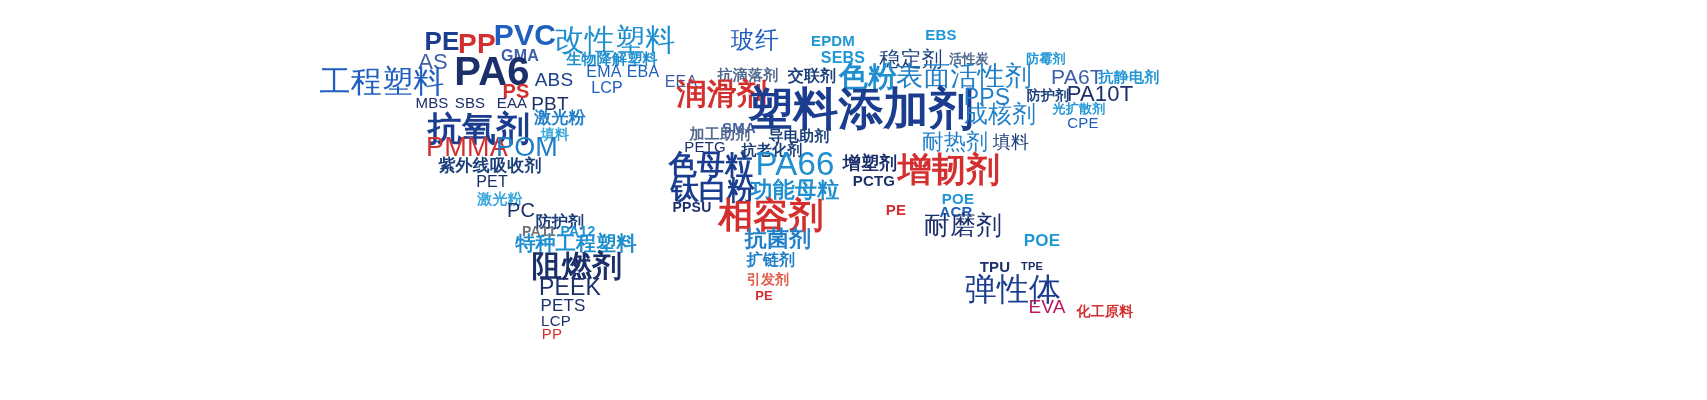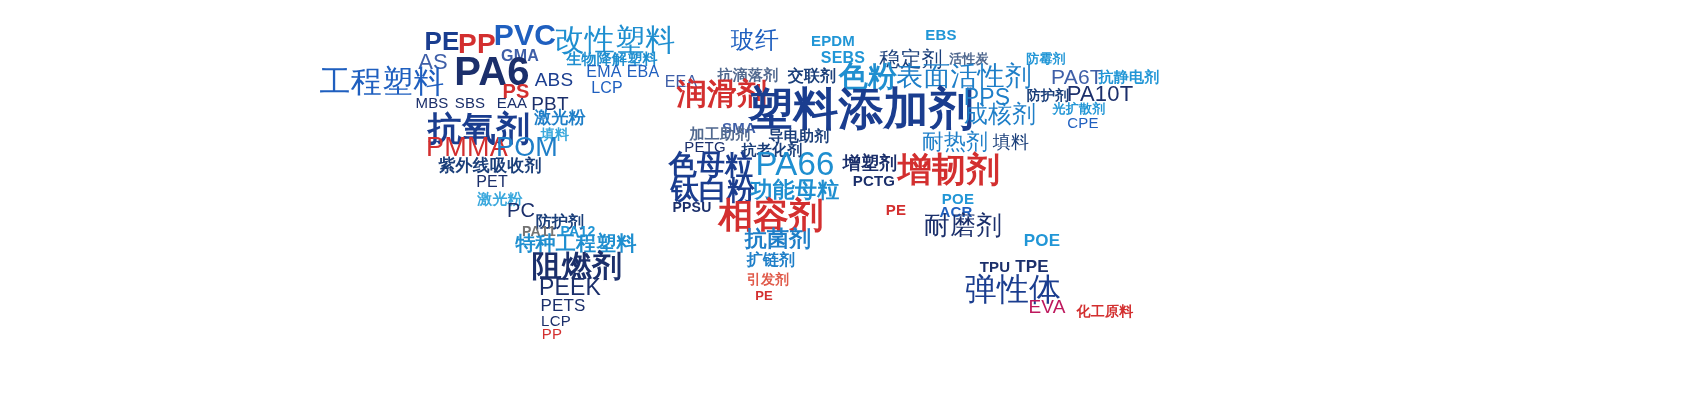--- a/index.html
+++ b/index.html
@@ -105,21 +105,21 @@
     <span class="w reg" style="left: 521px; top: 210px; font-size: 20px; color: rgb(27, 47, 107);">PC</span>
     <span class="w bold" style="left: 560px; top: 222px; font-size: 16px; color: rgb(27, 63, 122);">防护剂</span>
     <span class="w reg" style="left: 963px; top: 225px; font-size: 26px; color: rgb(27, 47, 107);">耐磨剂</span>
     <span class="w bold" style="left: 539px; top: 231px; font-size: 14px; color: #737373;">PA11</span>
     <span class="w bold" style="left: 578px; top: 231px; font-size: 14px; color: rgb(33, 150, 214);">PA12</span>
     <span class="w bold" style="left: 769px; top: 239px; font-size: 22px; color: rgb(31, 127, 200); margin-left: 9px;">抗菌剂</span>
     <span class="w bold" style="left: 576px; top: 243px; font-size: 20px; color: rgb(31, 143, 208);">特种工程塑料</span>
     <span class="w bold" style="left: 1042px; top: 240px; font-size: 17px; color: rgb(33, 150, 214);">POE</span>
     <span class="w bold" style="left: 771px; top: 260px; font-size: 16px; color: rgb(31, 127, 200);">扩链剂</span>
     <span class="w bold" style="left: 995px; top: 266px; font-size: 15px; color: rgb(27, 47, 107);">TPU</span>
-    <span class="w bold" style="left: 1032px; top: 266px; font-size: 17px; color: rgb(27, 47, 107);">TPE</span>
+    <span class="w bold" style="left: 1032px; top: 266px; font-size: 11px; color: rgb(27, 47, 107);">TPE</span>
     <span class="w bold" style="left: 577px; top: 266px; font-size: 30px; color: rgb(27, 47, 107);">阻燃剂</span>
     <span class="w bold" style="left: 768px; top: 279px; font-size: 14px; color: rgb(224, 90, 74);">引发剂</span>
     <span class="w reg" style="left: 1013px; top: 289px; font-size: 32px; color: rgb(26, 61, 143);">弹性体</span>
     <span class="w reg" style="left: 570px; top: 287px; font-size: 23px; color: rgb(27, 47, 107);">PEEK</span>
     <span class="w bold" style="left: 764px; top: 295px; font-size: 13px; color: rgb(211, 47, 47);">PE</span>
     <span class="w reg" style="left: 1047px; top: 306px; font-size: 19px; color: #be185d;">EVA</span>
     <span class="w reg" style="left: 563px; top: 305px; font-size: 17px; color: rgb(27, 47, 107);">PETS</span>
     <span class="w bold" style="left: 1105px; top: 311px; font-size: 14px; color: rgb(211, 47, 47); text-align: right;">化工原料</span>
     <span class="w reg" style="left: 556px; top: 320px; font-size: 15px; color: rgb(27, 47, 107);">LCP</span>
     <span class="w reg" style="left: 552px; top: 333px; font-size: 15px; color: rgb(211, 47, 47);">PP</span>

